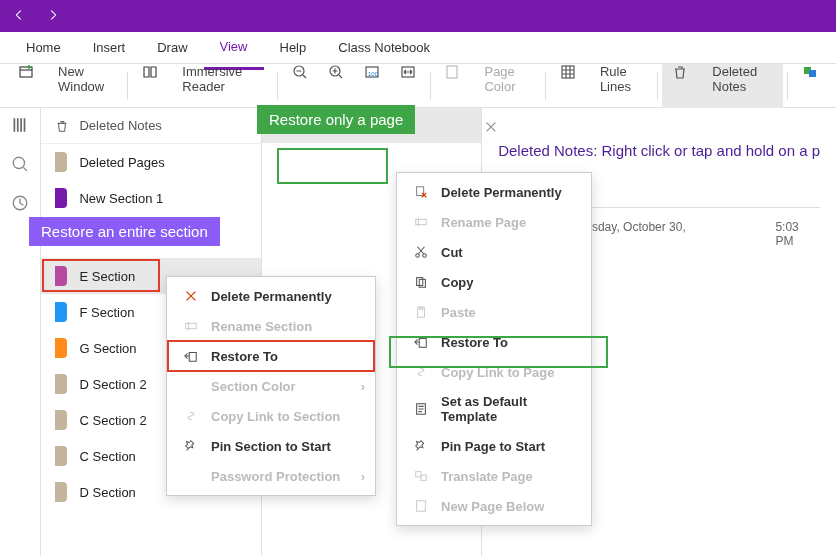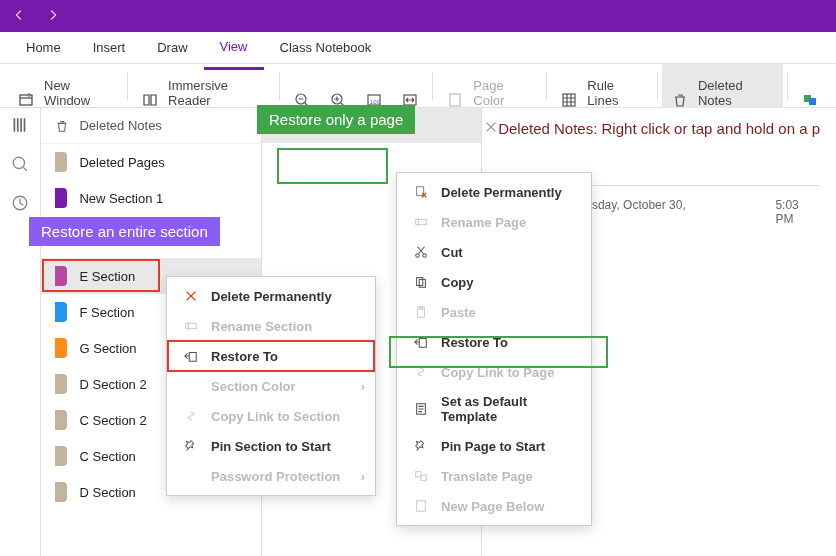--- a/index.html
+++ b/index.html
@@ -9,21 +9,21 @@
 .titlebar { height: 32px; background: #7719aa; display: flex; align-items: center; padding: 0 12px; gap: 20px; }
 .titlebar svg { fill: #fff; }
 
 
 .menubar { height: 32px; display: flex; align-items: center; border-bottom: 1px solid #e0e0e0; padding: 0 10px; gap: 0; }
 .menubar .item { padding: 0 16px; height: 44px; display: flex; align-items: center; cursor: pointer; color: #333; }
 .menubar .item.active { color: #7719aa; border-bottom: 3px solid #7719aa; font-weight: 400; }
 
 
 .ribbon { height: 44px; display: flex; align-items: center; border-bottom: 1px solid #e0e0e0; padding: 0 8px; }
-.ribbon .btn { display: flex; align-items: flex-end; gap: 10px; padding: 0 10px; height: 44px; cursor: pointer; color: #444; }
+.ribbon .btn { display: flex; align-items: flex-start; gap: 24px; padding: 0 10px; height: 44px; cursor: pointer; color: #444; }
 .ribbon .btn.disabled { color: #aaa; }
 .ribbon .btn.selected { background: #e8e8e8; }
 .ribbon .sep { width: 1px; height: 28px; background: #ddd; margin: 0 4px; }
 .ribbon svg { flex-shrink: 0; }
 
 
 .body { position: relative; height: calc(556px - 32px - 32px - 44px); display: flex; }
 .rail { width: 44px; border-right: 1px solid #e0e0e0; display: flex; flex-direction: column; align-items: center; padding-top: 8px; gap: 18px; }
 .rail svg { fill: #666; }
 
@@ -31,21 +31,21 @@
 .sections-header { display: flex; align-items: center; gap: 10px; padding: 10px 14px; color: #555; border-bottom: 1px solid #eee; }
 .section-row { display: flex; align-items: center; gap: 12px; padding: 8px 14px; cursor: pointer; position: relative; }
 .section-row .tab { width: 12px; height: 20px; border-radius: 0 4px 4px 0; flex-shrink: 0; }
 .section-row.selected { background: #e8e8e8; margin-top: 6px; }
 
 .pages { width: 234px; border-right: 1px solid #e0e0e0; }
 .page-row { padding: 10px 18px; cursor: pointer; }
 .page-row.selected { background: #e8e8e8; }
 
 .content { flex: 1; padding: 12px 16px; position: relative; }
-.content-title { color: #7f1d1d; font-size: 15px; white-space: nowrap; }
+.content-title { color: #4c1d95; font-size: 15px; white-space: nowrap; margin-top: 22px; }
 .content-sep { border: none; border-top: 1px solid #ddd; margin: 48px 0 12px 0; }
 .date-row { display: flex; gap: 60px; color: #666; font-size: 12px; padding-left: 56px; }
 
 
 .ctxmenu { position: absolute; background: #fff; border: 1px solid #ccc; box-shadow: 0 4px 12px rgba(0,0,0,0.15); padding: 4px 0; }
 .ctxmenu .mi { display: flex; align-items: center; gap: 12px; padding: 7px 16px; cursor: pointer; color: #333; min-width: 200px; position: relative; font-weight: bold; }
 .ctxmenu .mi.disabled { color: #bbb; cursor: default; }
 .ctxmenu .mi .icon { width: 16px; height: 16px; display: flex; align-items: center; justify-content: center; flex-shrink: 0; }
 .ctxmenu .mi .arrow { position: absolute; right: 10px; color: inherit; }
 
@@ -68,20 +68,21 @@
   <span><svg width="14" height="14" viewBox="0 0 16 16">
         <path d="M6 3 L11 8 L6 13" class="icon-stroke" style="stroke:#fff"></path>
       </svg></span>
 </div>
 
 <div class="menubar">
   <div class="item">Home</div>
   <div class="item">Insert</div>
   <div class="item">Draw</div>
   <div class="item active">View</div>
+  <div class="item">Help</div>
   <div class="item">Class Notebook</div>
 </div>
 
 <div class="ribbon">
   <div class="btn">
     <svg width="16" height="16" viewBox="0 0 16 16">
         <rect x="2" y="3" width="12" height="10" class="icon-stroke" style="stroke:#444"></rect>
         <path d="M2 6h12" class="icon-stroke" style="stroke:#444"></path>
         <path d="M11 1v4M9 3h4" style="stroke:#3fa648;stroke-width:1.5"></path>
       </svg>

